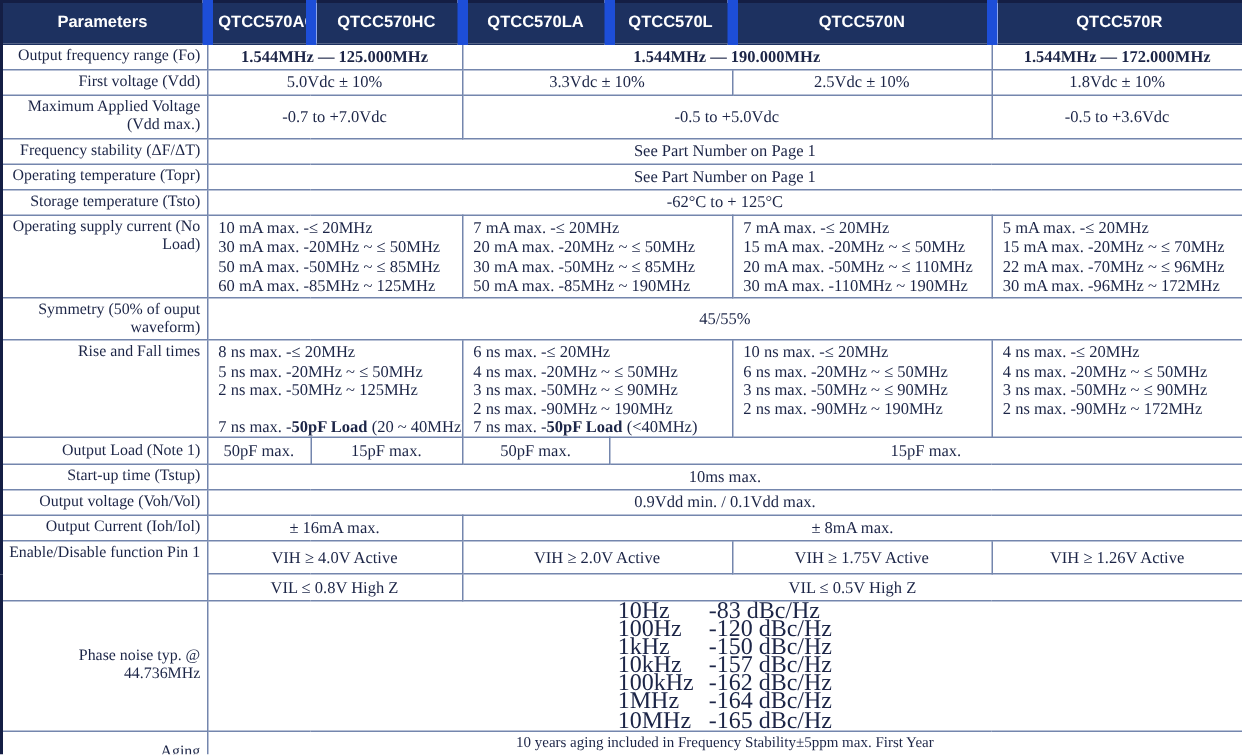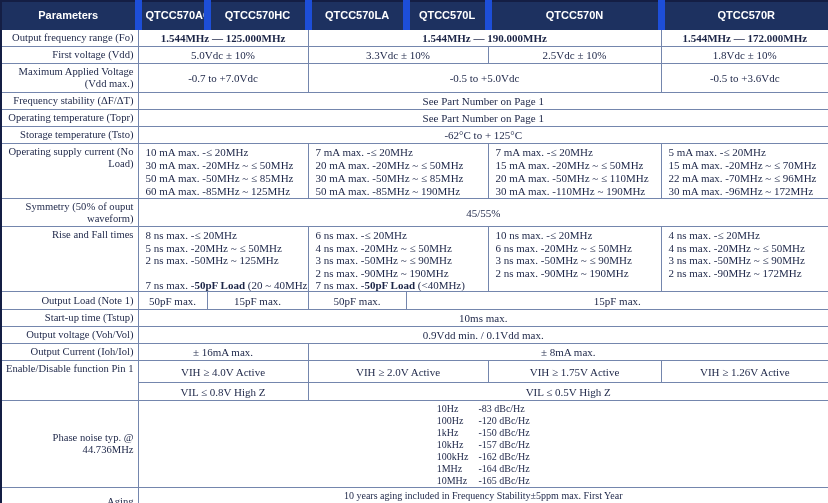--- a/index.html
+++ b/index.html
@@ -13,21 +13,21 @@
      border:1px solid #1d3160;border-left:7px solid #1d4ed8;border-top:none;}
   th:first-child{border-left:1px solid #1d3160;}
   td.pl{text-align:right;padding-left:4px;font-size:10.6px;line-height:12px;}
   td.c{text-align:center;margin-left:13px;}
   .b{font-weight:bold;}
   td.vt{vertical-align:top;padding-top:2px;margin-top:23px;}
   td.list{vertical-align:top;padding:2px 7px 0 7px;}
   .jl{display:flex;justify-content:flex-start;line-height:13.2px;white-space:nowrap;font-size:11px;}
   .rise .jl{line-height:12.4px;}
   .jl.empty{min-height:12.4px;}
-  .pn{display:inline-grid;grid-template-columns:auto auto;column-gap:10px;line-height:12.1px;font-size:10px;}
+  .pn{display:inline-grid;grid-template-columns:auto auto;column-gap:10px;line-height:12.1px;font-size:16px;}
   .pnf{text-align:left;}
   .pnv{text-align:left;}
   .ag{font-size:10px;line-height:13px;}
 </style>
 </head>
 <body>
 
 <div class="page">
 <table class="spec">
   <colgroup>

